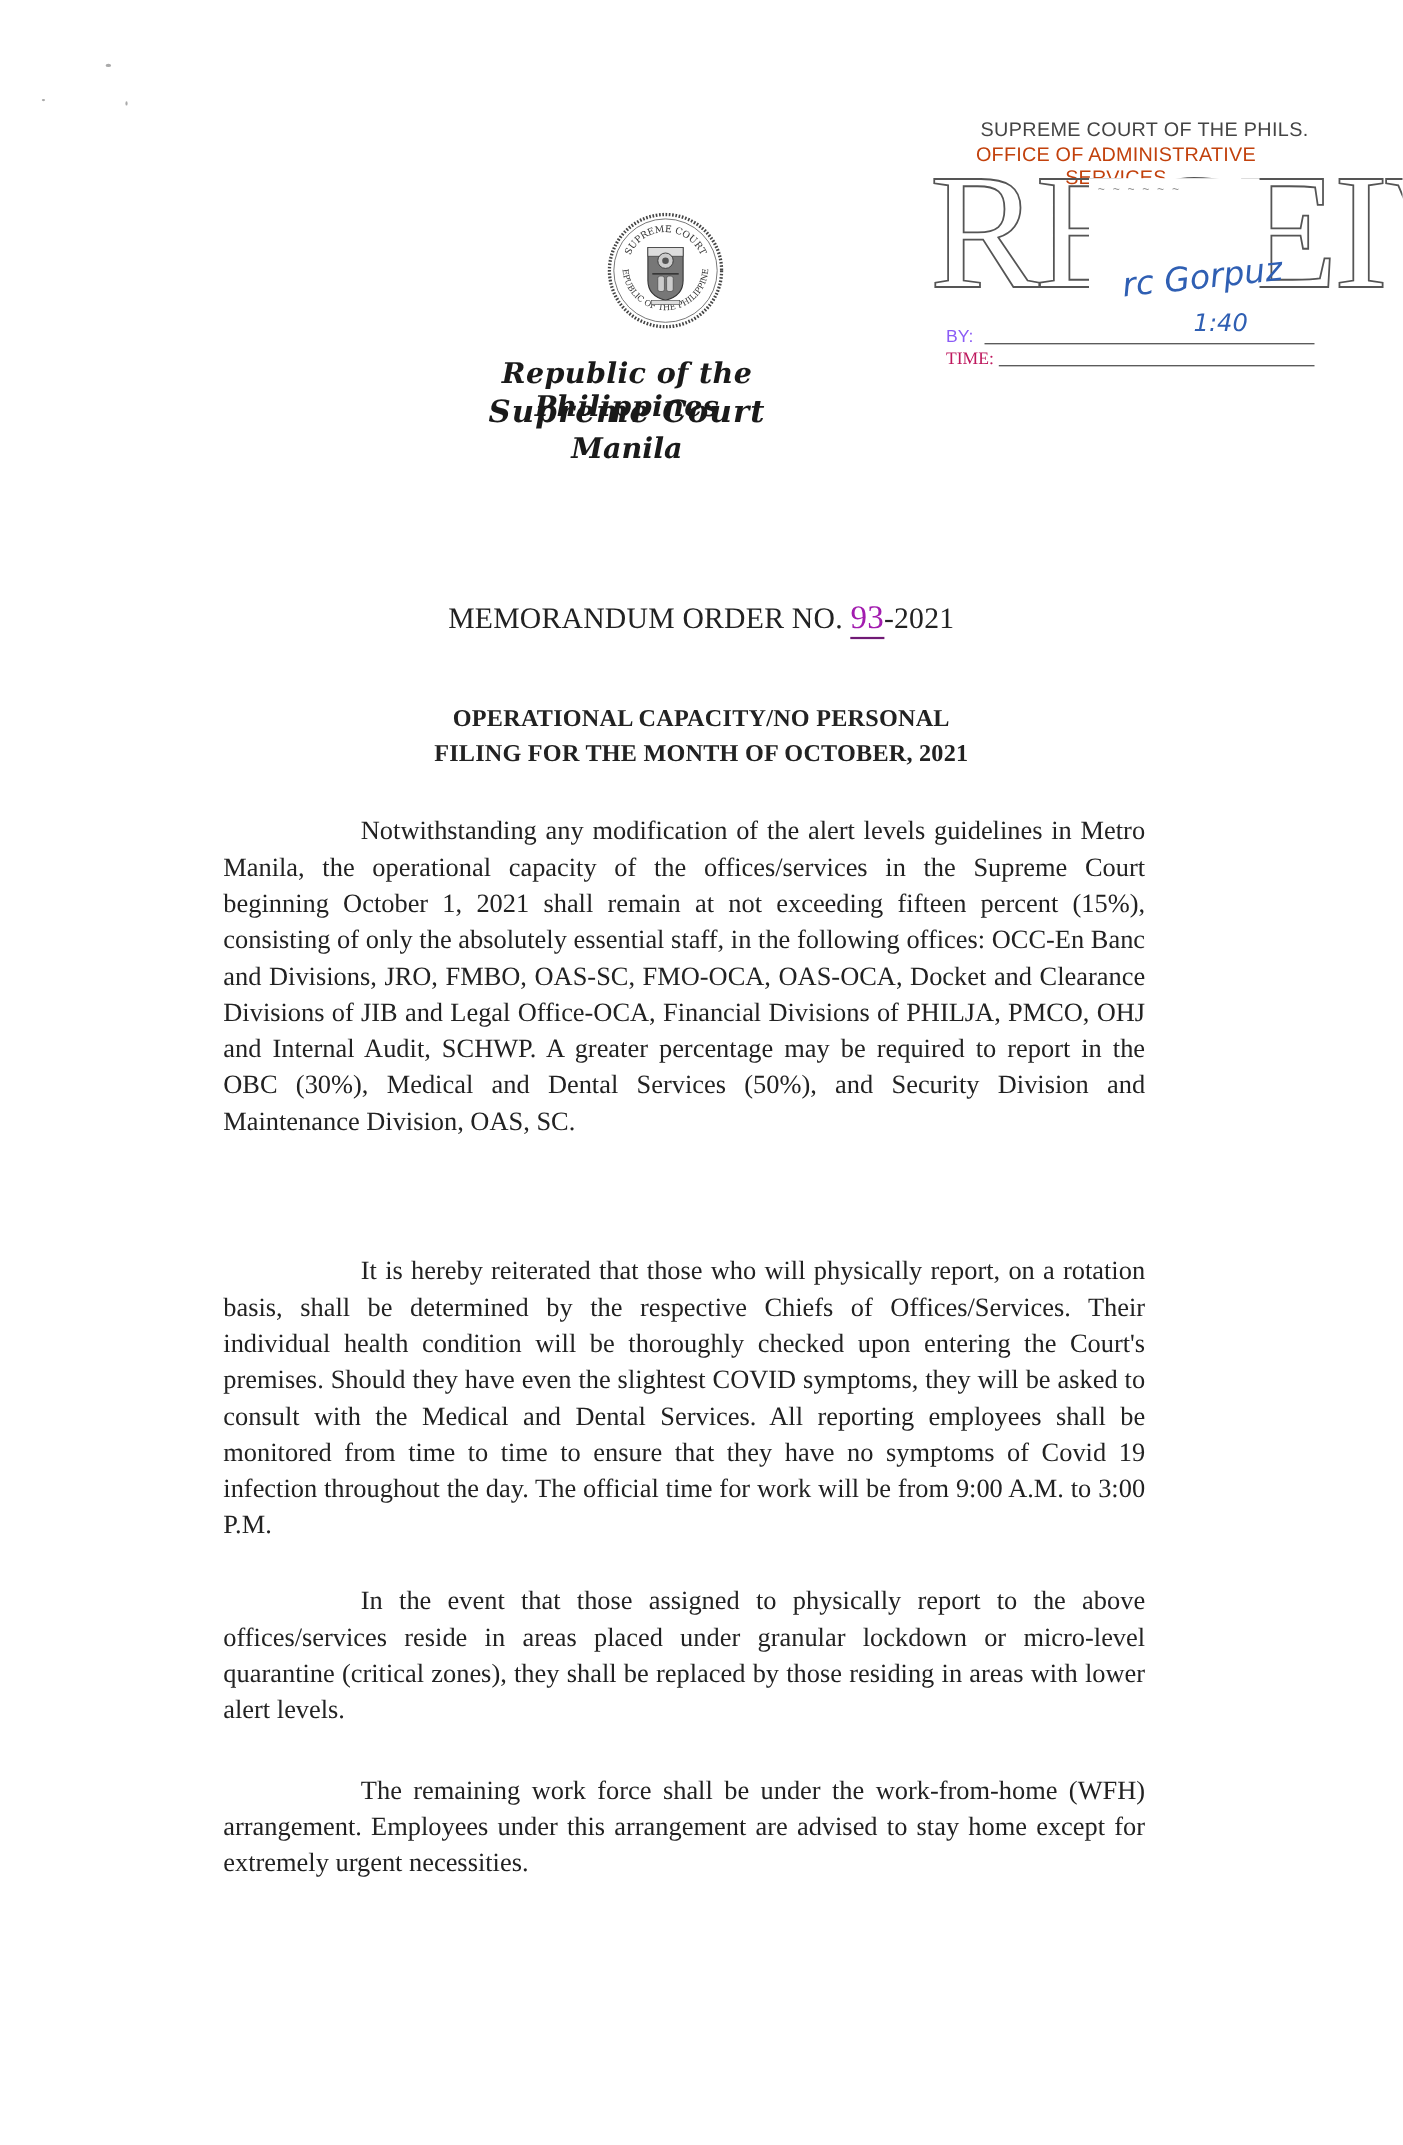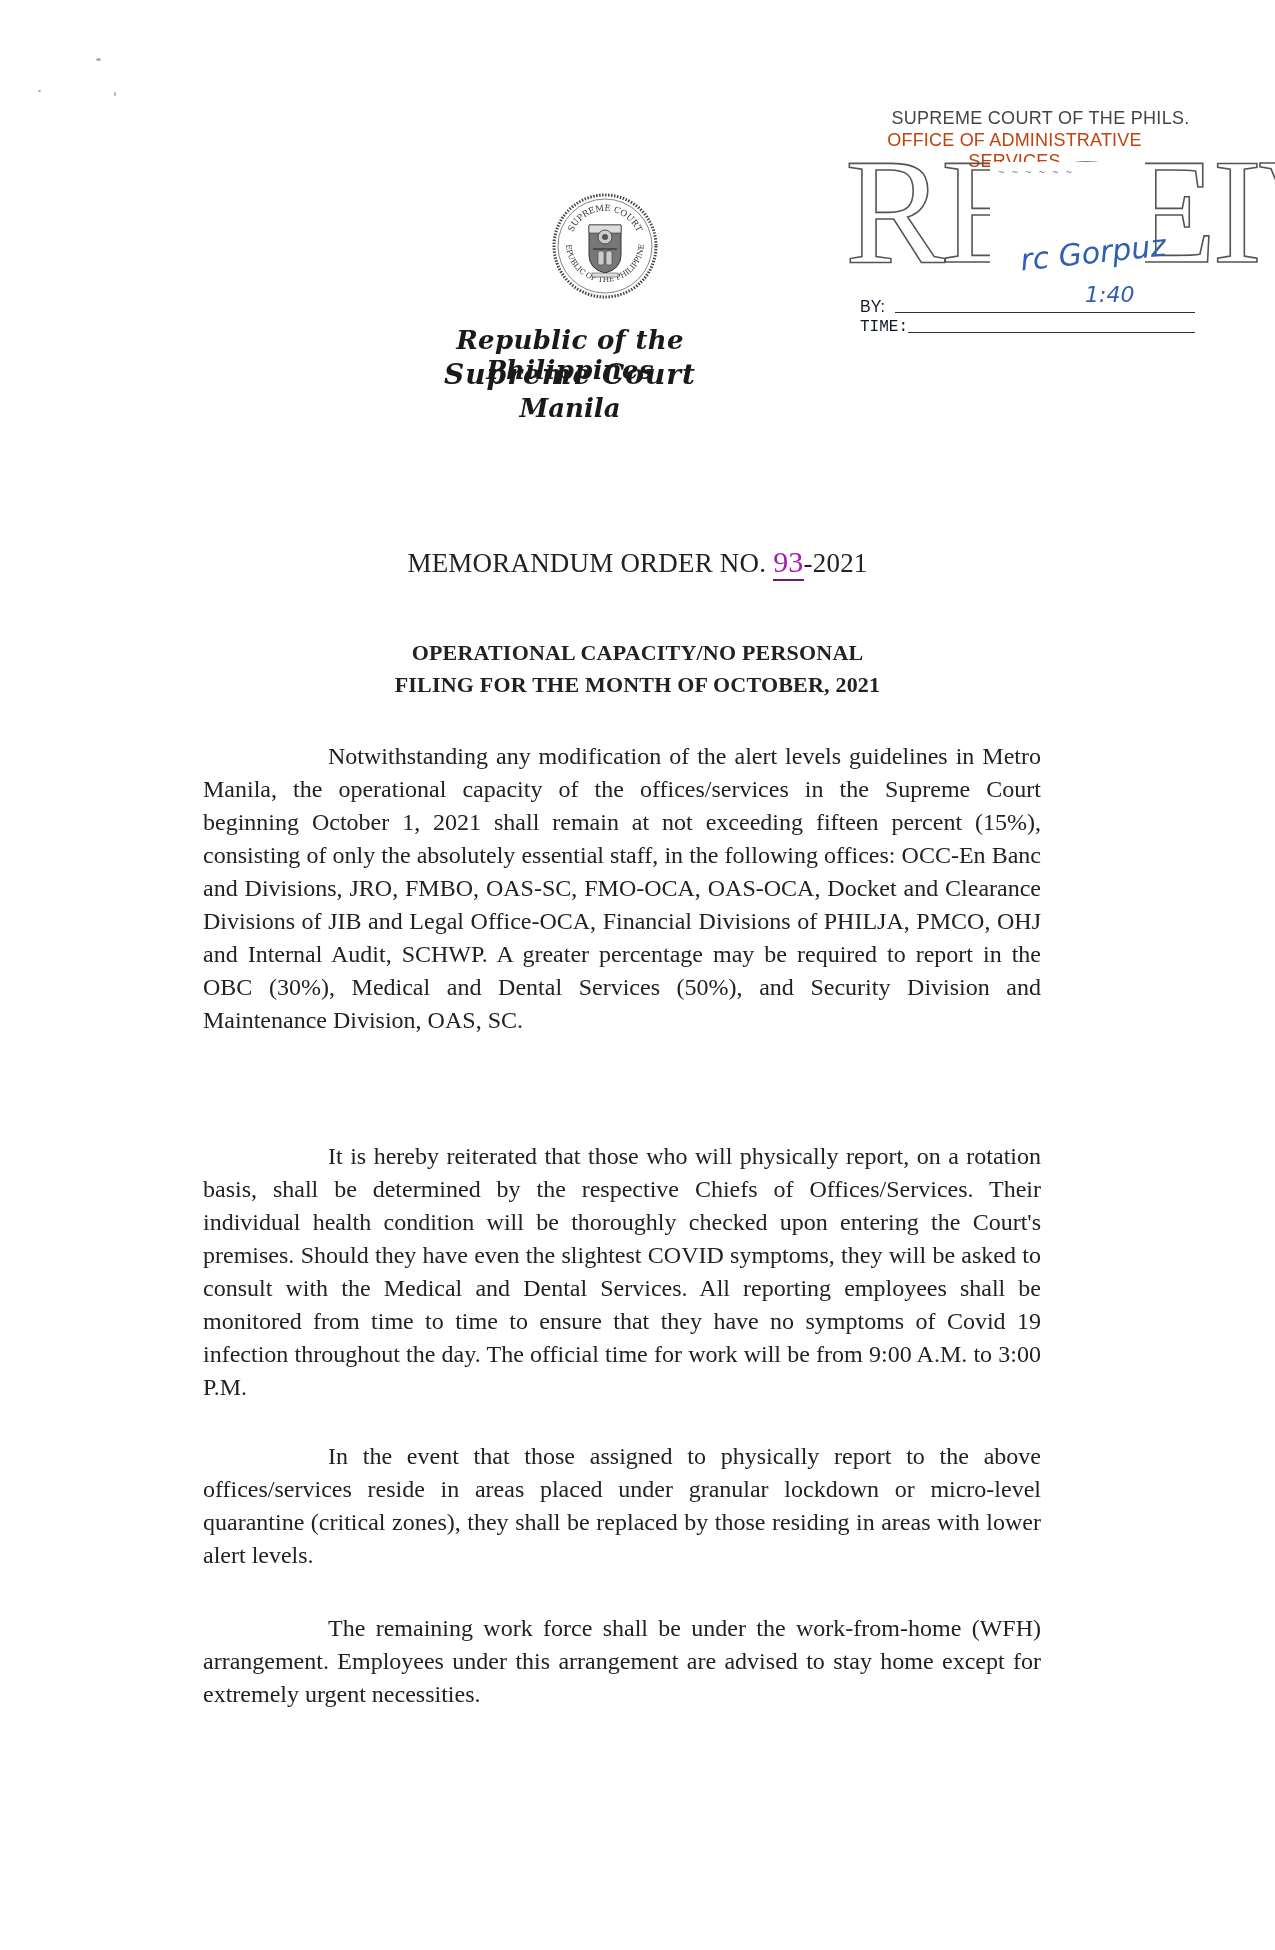--- a/index.html
+++ b/index.html
@@ -22,22 +22,22 @@
   .stamp-l2 { position: absolute; left: -8px; top: 22px; width: 345px; text-align: center;
               font-family: "Liberation Sans", sans-serif; font-size: 18px; color: #c2410c; letter-spacing: 0.2px; }
   .stamp-big { position: absolute; left: -5px; top: 28px; width: 345px; text-align: center;
                font-family: "Liberation Serif", serif; font-size: 150px; line-height: 1;
                color: transparent; -webkit-text-stroke: 1.6px #555; letter-spacing: -4px; }
   .stamp-window { position: absolute; left: 140px; top: 54px; width: 155px; height: 108px; background: #fff; }
   .stamp-small { position: absolute; left: 148px; top: 58px; width: 150px; font-family: "Liberation Sans", sans-serif;
                  font-size: 11px; color: #777; letter-spacing: 2px; }
   .stamp-date { position: absolute; left: 140px; top: 115px; width: 160px; text-align: center;
                 font-family: "Liberation Sans", sans-serif; font-size: 30px; color: #cf6f8a; letter-spacing: 1px; }
-  .stamp-by { position: absolute; left: 10px; top: 190px; font-family: "Liberation Sans", sans-serif; font-size: 16px; color: #0f172a; }
-  .stamp-time { position: absolute; left: 10px; top: 210px; font-family: Liberation Mono, monospace; font-size: 16px; color: #0f172a; }
+  .stamp-by { position: absolute; left: 10px; top: 190px; font-family: "Liberation Sans", sans-serif; font-size: 16px; color: #8b5cf6; }
+  .stamp-time { position: absolute; left: 10px; top: 210px; font-family: Liberation Serif, serif; font-size: 16px; color: #be185d; }
   .stamp-line1 { position: absolute; left: 45px; top: 204px; width: 300px; height: 1px; background: #333; }
   .stamp-line2 { position: absolute; left: 58px; top: 224px; width: 287px; height: 1px; background: #333; }
   .sig { position: absolute; left: 1020px; top: 235px; font-family: "DejaVu Sans", sans-serif; font-style: italic;
          font-size: 30px; color: #2f5fb3; transform: rotate(-6deg); }
   .sig-time { position: absolute; left: 1085px; top: 282px; font-family: "DejaVu Sans", sans-serif; font-style: italic;
               font-size: 22px; color: #2f5fb3; }
 
   
   .memo-title { position: absolute; left: 0; top: 545px; width: 1275px; text-align: center;
                 font-size: 27px; color: #222; letter-spacing: 0.2px; }

